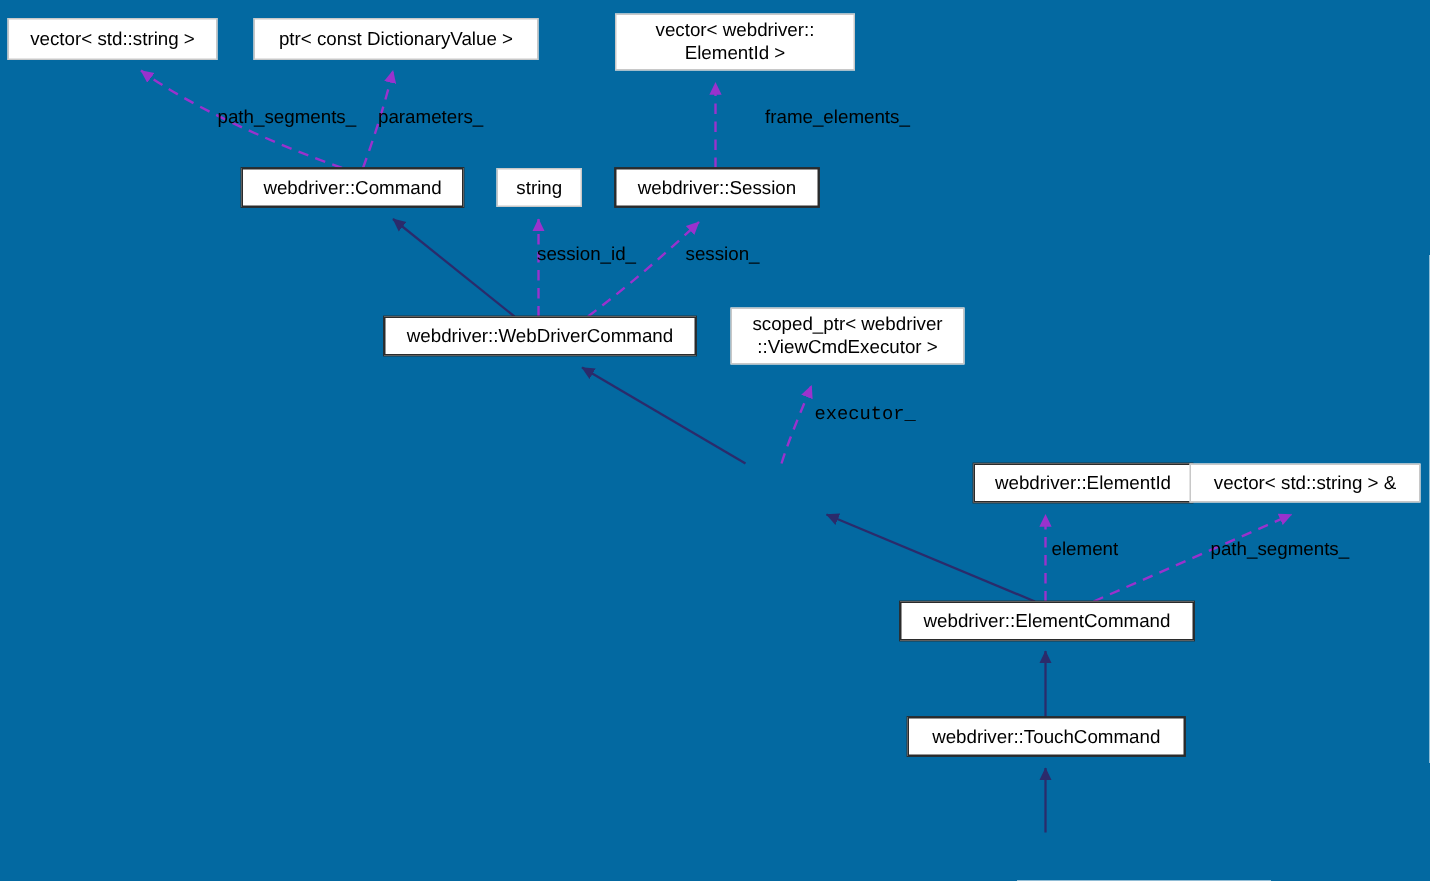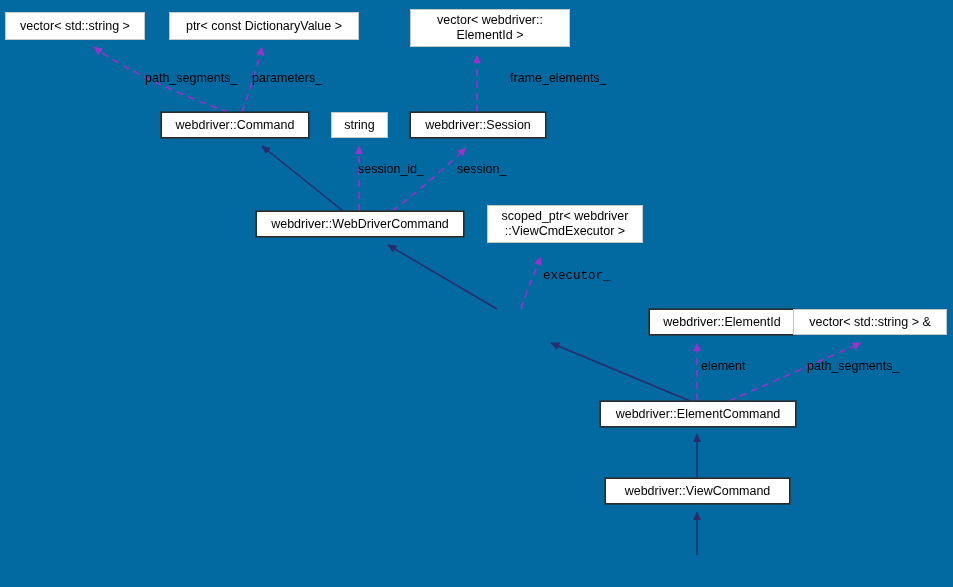--- a/index.html
+++ b/index.html
@@ -118,21 +118,21 @@
   <div class="node light-border" style="left:487px; top:205px; width:156px; height:38px;">scoped_ptr&lt; webdriver
 ::ViewCmdExecutor &gt;</div>
 
 
   <div class="node bold-border" style="left:625px; top:309px; width:146px; height:26px;margin-left:24px;">webdriver::ElementId</div>
 
   <div class="node light-border" style="left:793px; top:309px; width:154px; height:26px;">vector&lt; std::string &gt; &amp;</div>
 
   <div class="node bold-border" style="left:600px; top:401px; width:196px; height:26px;">webdriver::ElementCommand</div>
 
-  <div class="node bold-border" style="left:605px; top:478px; width:185px; height:26px;">webdriver::ViewCommand</div>
+  <div class="node bold-border" style="left:605px; top:478px; width:185px; height:26px;">webdriver::TouchCommand</div>
 
 
   <div class="edge-label" style="left:145px; top:71px;">path_segments_</div>
 
   <div class="edge-label" style="left:252px; top:71px;">parameters_</div>
 
   <div class="edge-label" style="left:510px; top:71px;">frame_elements_</div>
 
   <div class="edge-label" style="left:358px; top:162px;">session_id_</div>
 

